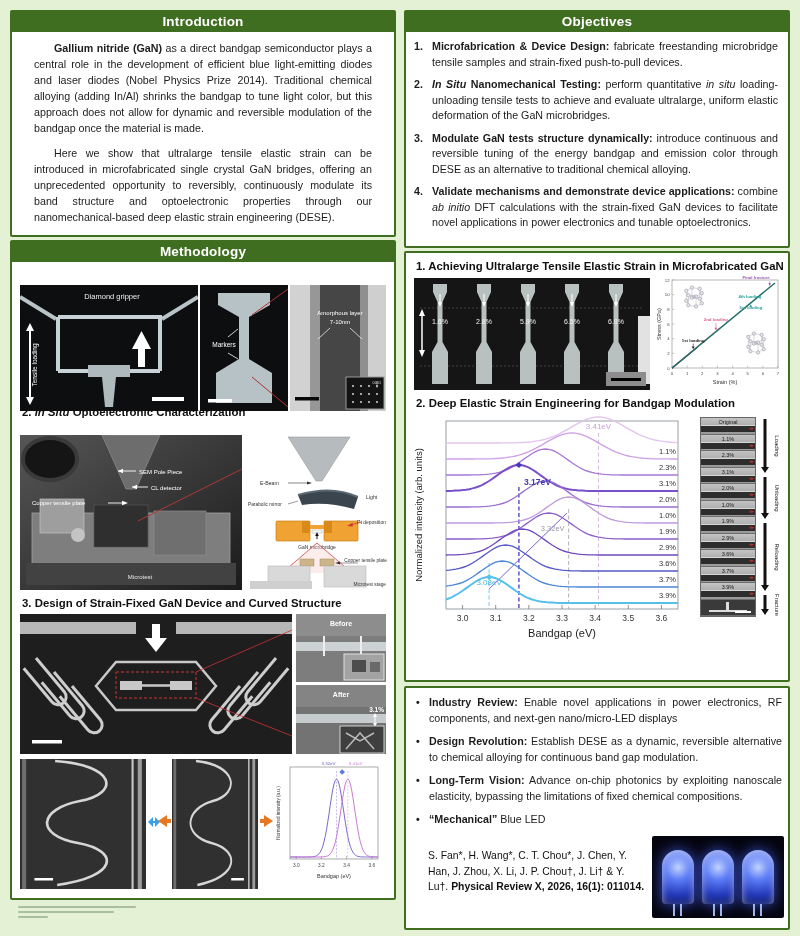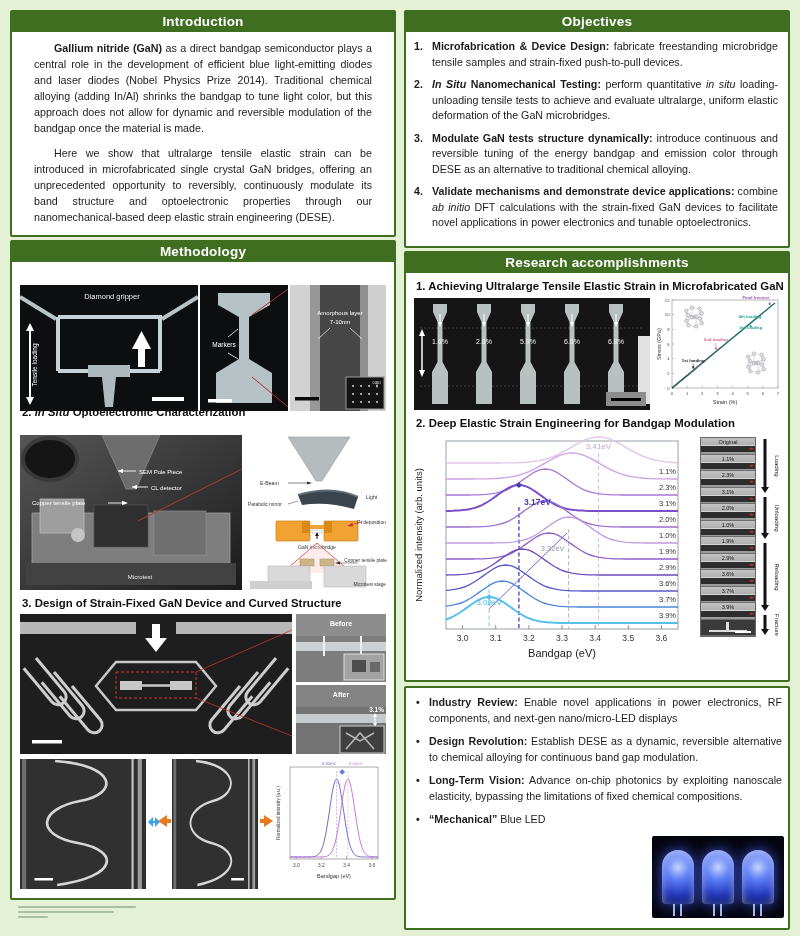--- a/index.html
+++ b/index.html
@@ -304,21 +304,20 @@
       <span class="obj-body"><span class="bit"></span><span class="lead">Modulate GaN tests structure dynamically:</span><span> introduce continuous and reversible tuning of the energy bandgap and emission color through DESE as an alternative to traditional chemical alloying.</span><span class="it"></span><span></span></span>
     </div>
     <div class="obj-item">
       <span class="obj-num">4.</span>
       <span class="obj-body"><span class="bit"></span><span class="lead">Validate mechanisms and demonstrate device applications:</span><span> combine </span><span class="it">ab initio</span><span> DFT calculations with the strain-fixed GaN devices to facilitate novel applications in power electronics and tunable optoelectronics.</span></span>
     </div>
   </div>
 </section>
 
 <section class="box" style="left:404px;top:251px;width:386px;height:431px">
-  <div class="box-header">Research accomplishments</div>
   <div class="box-content" style="height:404px">
     <div class="sub-h" style="left:10px;top:7px">1. Achieving Ultralarge Tensile Elastic Strain in Microfabricated GaN</div>
     <svg id="montage" class="abs" style="left:8px;top:25px" width="236" height="112" viewBox="0 0 236 112">
         <rect x="0" y="0" width="236" height="112" fill="#151515"></rect>
         <line x1="6" y1="30" x2="230" y2="30" stroke="#888" stroke-width="0.6" stroke-dasharray="2,2" opacity="0.6"></line>
         <line x1="6" y1="88" x2="230" y2="88" stroke="#888" stroke-width="0.6" stroke-dasharray="2,2" opacity="0.6"></line>
         <polygon points="19,6 33,6 33,14 28.5,24 28.5,64 34,74 34,106 18,106 18,74 23.5,64 23.5,24 19,14" fill="#b9c0c0"></polygon>
         <line x1="26" y1="16" x2="26" y2="26" stroke="#fff" stroke-width="1"></line>
         <polygon points="24,24 28,24 26,29" fill="#fff"></polygon>
         <text x="26" y="46" font-size="7" fill="#f0f0f0" text-anchor="middle">1.6%</text>
@@ -615,19 +614,22 @@
         </div>
       <div class="bullet-item">
           <span class="bullet-dot">•</span>
           <span class="bullet-body"><span class="lead">Long-Term Vision:</span><span> Advance on-chip photonics by exploiting nanoscale elasticity, bypassing the limitations of fixed chemical compositions.</span></span>
         </div>
       <div class="bullet-item">
           <span class="bullet-dot">•</span>
           <span class="bullet-body"><span class="lead">“Mechanical”</span><span> Blue LED</span></span>
         </div>
     </div>
+    <div class="citation abs" style="left:22px;top:160px;width:218px">
+      <span>S. Fan*, H. Wang*, C. T. Chou*, J. Chen, Y. Han, J. Zhou, X. Li, J. P. Chou†, J. Li† &amp; Y. Lu†. </span><span class="lead">Physical Review X</span><span class="lead">, 2026, 16(1): 011014.</span>
+    </div>
     <div class="abs" style="left:246px;top:148px;width:132px;height:82px;background:#05050f;display:flex;align-items:center;justify-content:center;gap:8px;border-radius:2px;overflow:hidden">
       <div class="led"></div>
       <div class="led"></div>
       <div class="led"></div>
     </div>
   </div>
 </section>
 
 </body></html>

